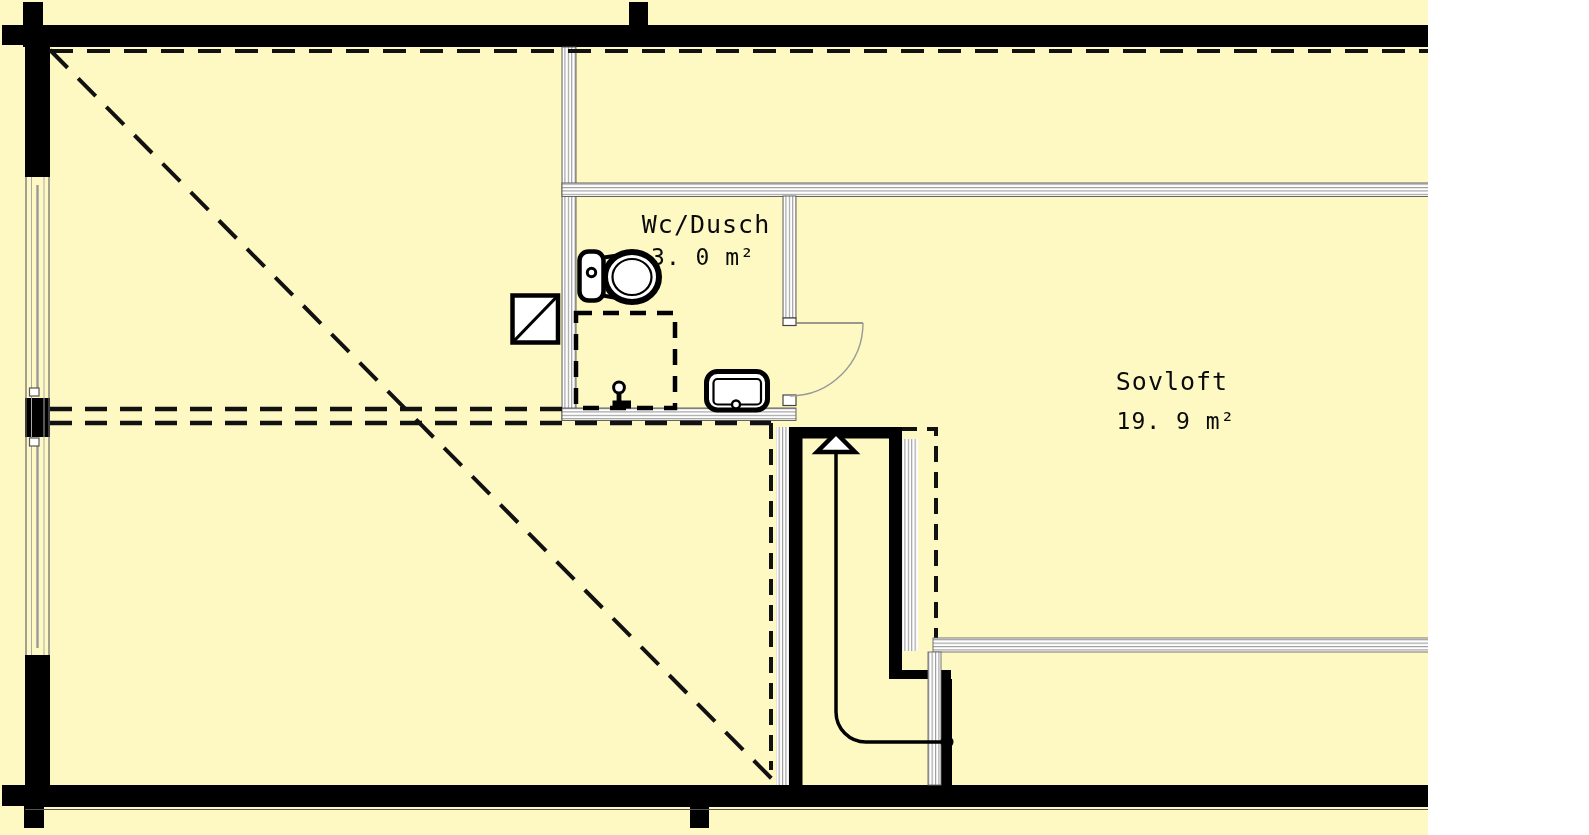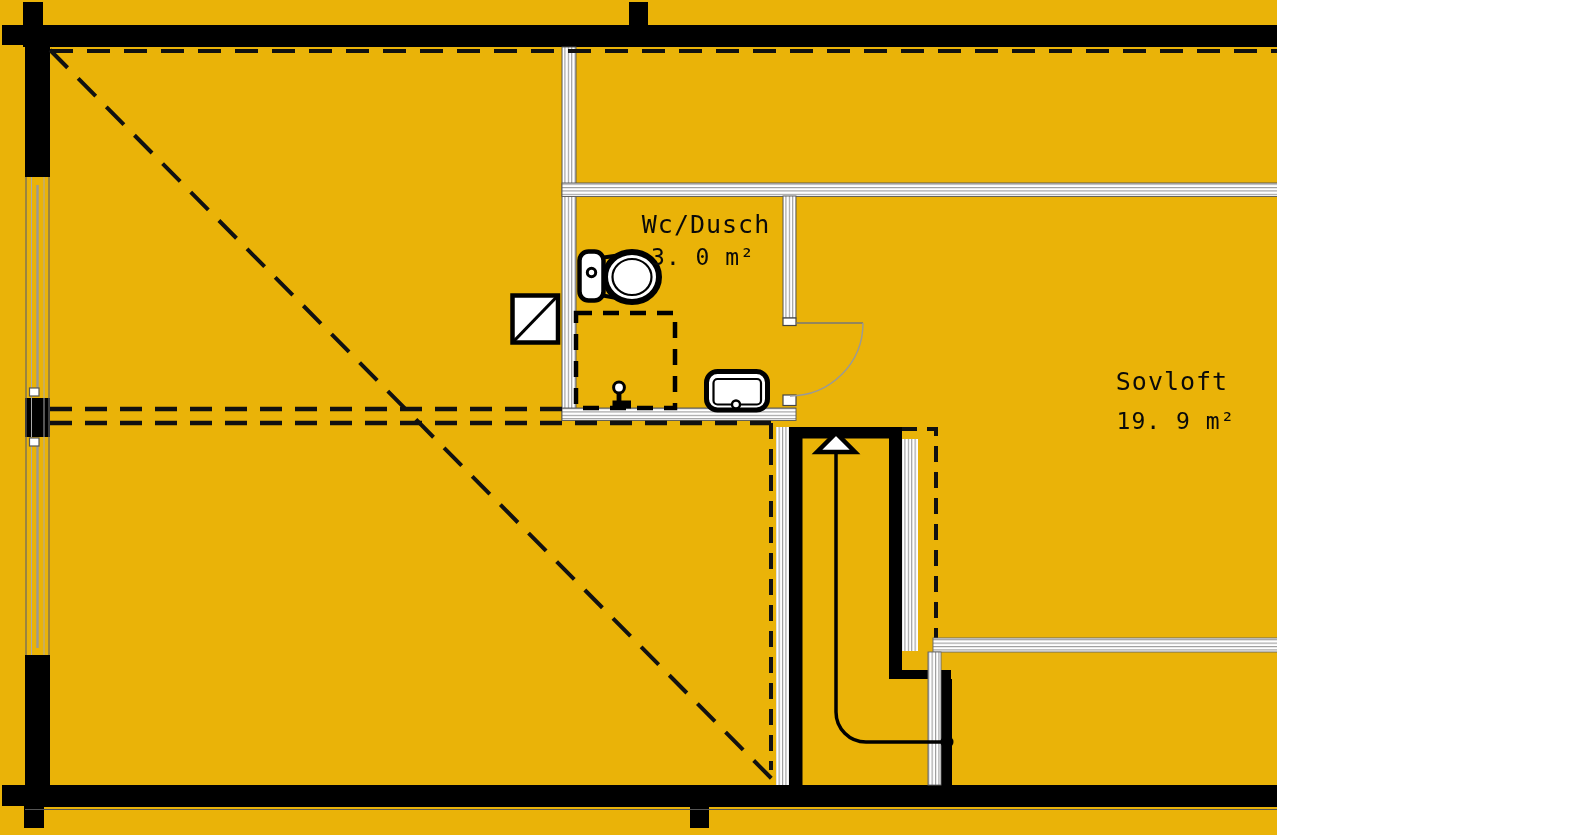--- a/index.html
+++ b/index.html
@@ -1,16 +1,16 @@
 <!DOCTYPE html>
 <html><head>
 <meta charset="utf-8">
 <style>
   html,body{margin:0;padding:0;background:#ffffff;}
-  #stage{position:relative;width:1277px;height:835px;background:#eab308;overflow:hidden;
+  #stage{position:relative;width:1428px;height:835px;background:#fef9c3;overflow:hidden;
          font-family:"DejaVu Sans Mono","Liberation Mono",monospace;}
   svg{display:block}
   .lbl{font-family:"DejaVu Sans Mono","Liberation Mono",monospace;fill:#0a0a0a;letter-spacing:1px;}
 </style>
 </head>
 <body>
 
 <div id="stage">
 <svg width="1589" height="835" viewBox="0 0 1589 835">
   <defs>

